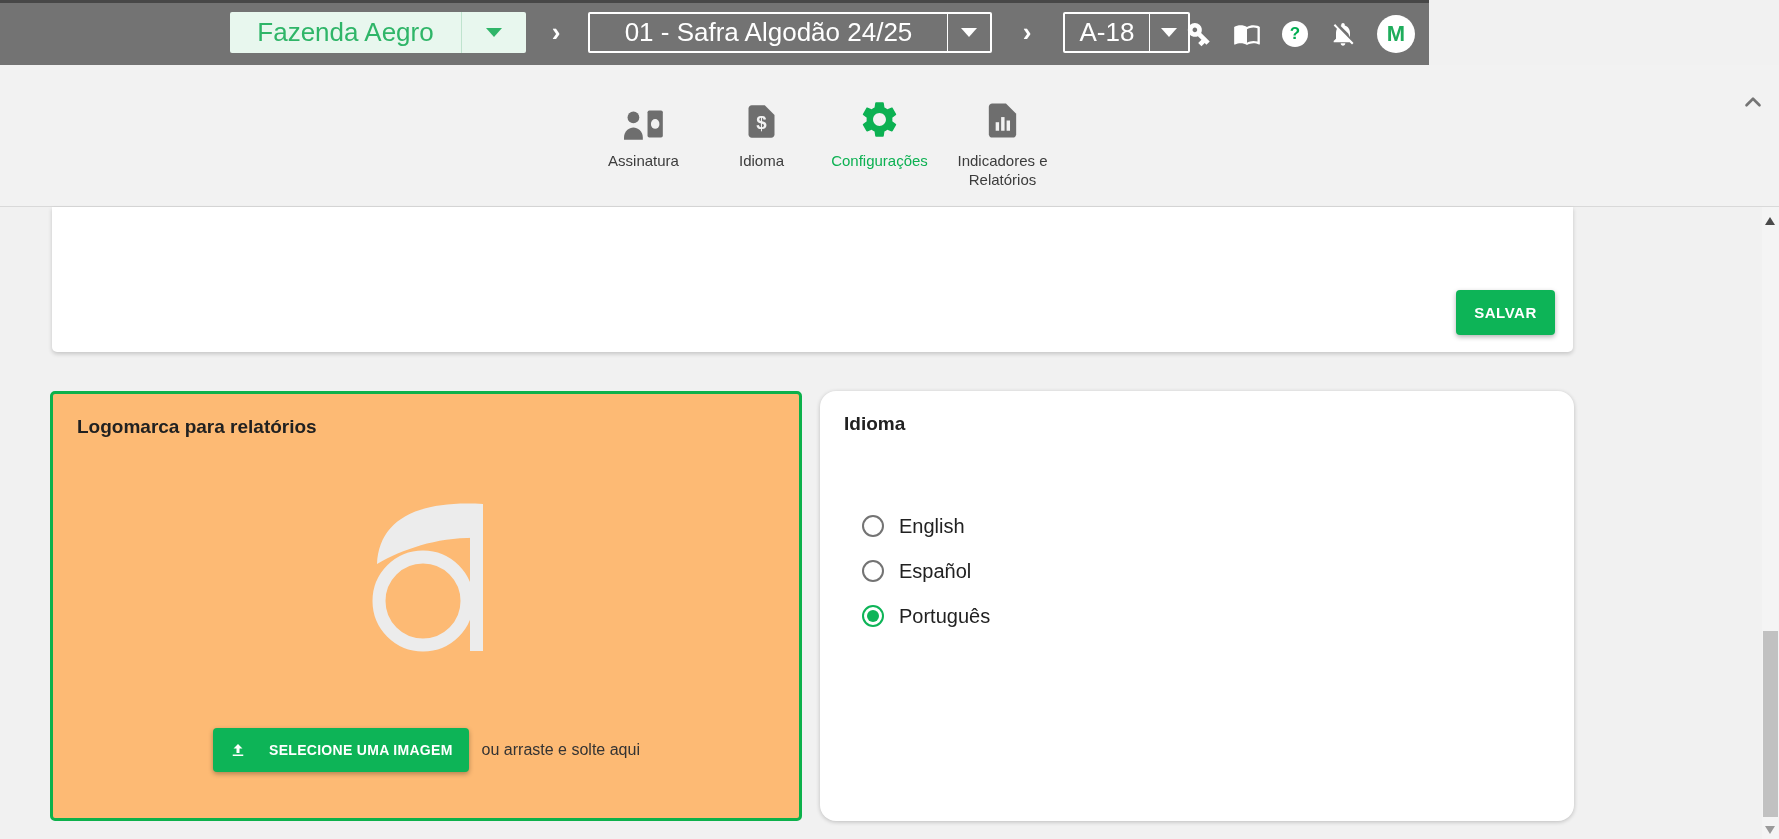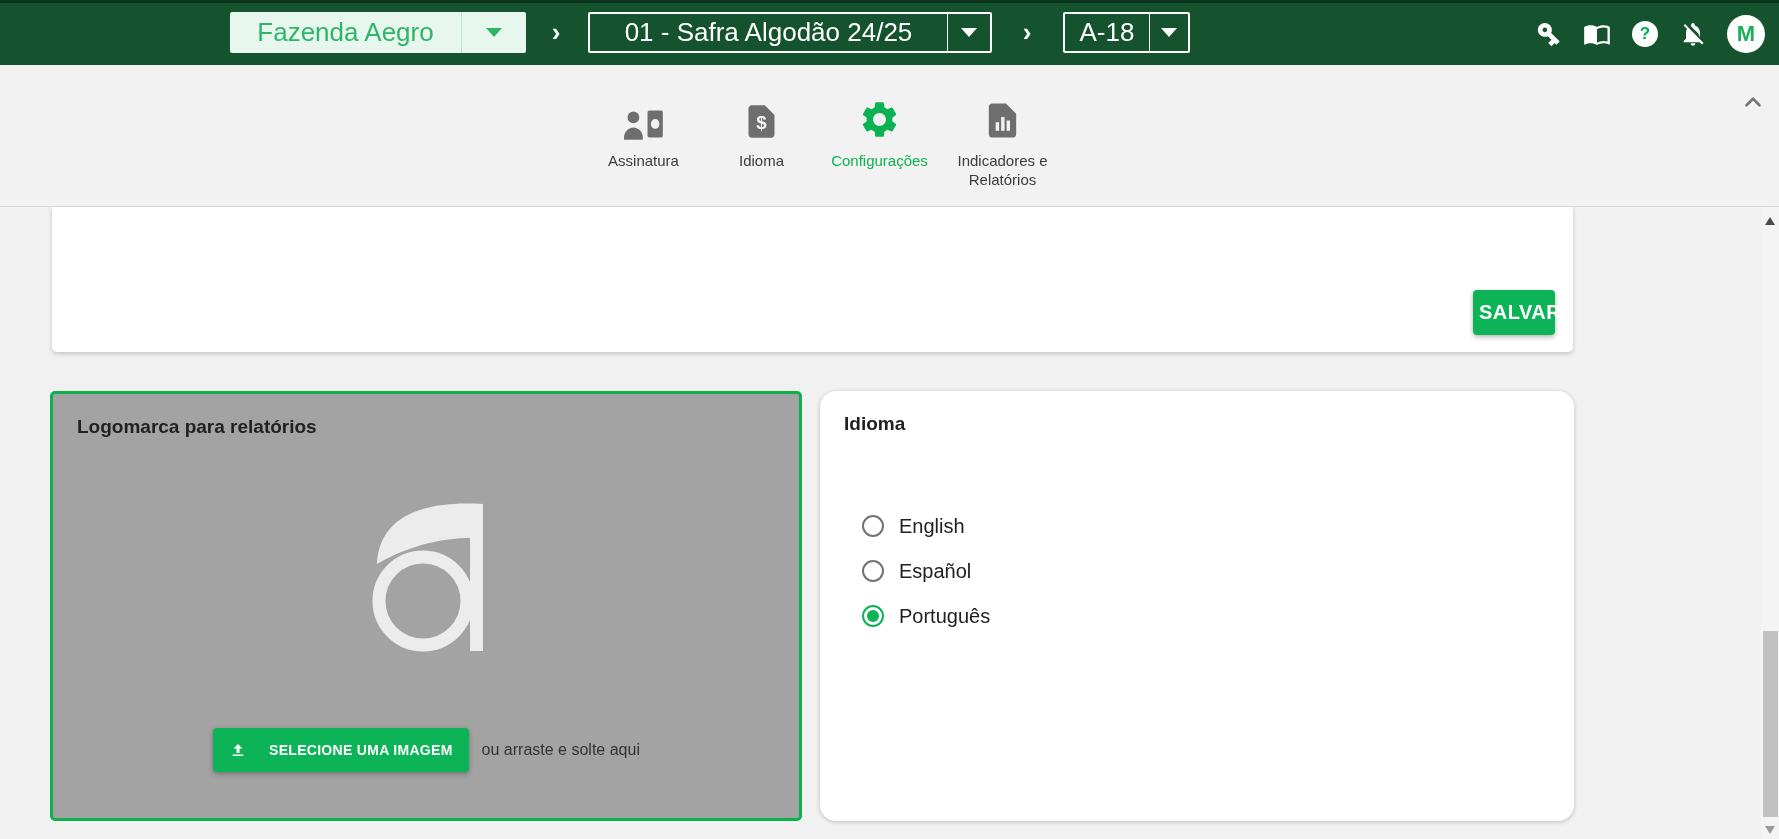--- a/index.html
+++ b/index.html
@@ -3,21 +3,21 @@
 <meta charset="utf-8">
 <style>
   * { box-sizing: border-box; }
   html,body { margin:0; padding:0; }
   body {
     width:1779px; height:839px; position:relative; overflow:hidden;
     background:#F1F1F1; font-family:"Liberation Sans", sans-serif;
   }
 
   
-  .appbar { position:absolute; left:0; top:0; width:1779px; height:65px; background:#14532d; }
+  .appbar { position:absolute; left:0; top:0; width:1429px; height:65px; background:#737373; }
   .appbar::before { content:""; position:absolute; left:0; top:0; right:0; height:3px; background:rgba(0,0,0,.38); }
 
   .chip { position:absolute; top:12px; height:41px; display:flex; align-items:stretch; border-radius:2px; cursor:pointer; }
   .chip-filled { left:230px; width:296px; background:#E8F7EE; }
   .chip-outline { border:2px solid #FFFFFF; }
   #chip-season { left:588px; width:404px; }
   #chip-field  { left:1063px; width:127px; }
   .chip-label { flex:1; display:flex; align-items:center; justify-content:center; font-size:26px; white-space:nowrap; }
   .chip-filled .chip-label { color:#2FB568; }
   .chip-outline .chip-label { color:#FFFFFF; }
@@ -52,23 +52,23 @@
   .tb-label { margin-top:10px; font-size:15px; color:#3C3C3C; text-align:center; line-height:19px; max-width:120px; }
   .tb-item.active .tb-label { color:#0CB152; }
   .tb-item.active .tb-icon svg { fill:#0CB152; }
   .collapse-btn { position:absolute; top:23px; right:12px; width:28px; height:28px; display:flex; align-items:center; justify-content:center; cursor:pointer; }
 
   
   .top-card { position:absolute; left:52px; top:207px; width:1521px; height:145px; background:#FFFFFF;
               border-radius:0 0 5px 5px; box-shadow:0 2px 4px rgba(0,0,0,.18); }
   .btn-green { background:#0DB457; color:#FFFFFF; border:none; border-radius:4px; font-weight:bold;
                font-family:"Liberation Sans", sans-serif; box-shadow:0 2px 5px rgba(0,0,0,.3); cursor:pointer; }
-  .save-btn { position:absolute; right:18px; bottom:17px; width:82px; height:45px; font-size:20px; letter-spacing:.5px; }
-
-  .logo-card { position:absolute; left:50px; top:391px; width:752px; height:430px; background:#a3a3a3;
+  .save-btn { position:absolute; right:18px; bottom:17px; width:99px; height:45px; font-size:15px; letter-spacing:.5px; }
+
+  .logo-card { position:absolute; left:50px; top:391px; width:752px; height:430px; background:#fdba74;
                border:3px solid #0CB14B; border-radius:5px; }
   .card-title { position:absolute; left:24px; top:22px; margin:0; font-size:19px; font-weight:bold; color:#212121; }
   .watermark { position:absolute; left:312px; top:102px; }
   .upload-row { position:absolute; left:160px; top:334px; display:flex; align-items:center; }
   .upload-btn { height:44px; padding:0 16px; display:flex; align-items:center; gap:22px; font-size:14px; letter-spacing:.3px; white-space:nowrap; }
   .upload-btn svg { fill:#FFFFFF; }
   .drop-hint { margin-left:13px; font-size:16px; color:#333333; white-space:nowrap; }
 
   .lang-card { position:absolute; left:820px; top:391px; width:754px; height:430px; background:#FFFFFF;
                border-radius:16px; box-shadow:0 1px 4px rgba(0,0,0,.22); }

